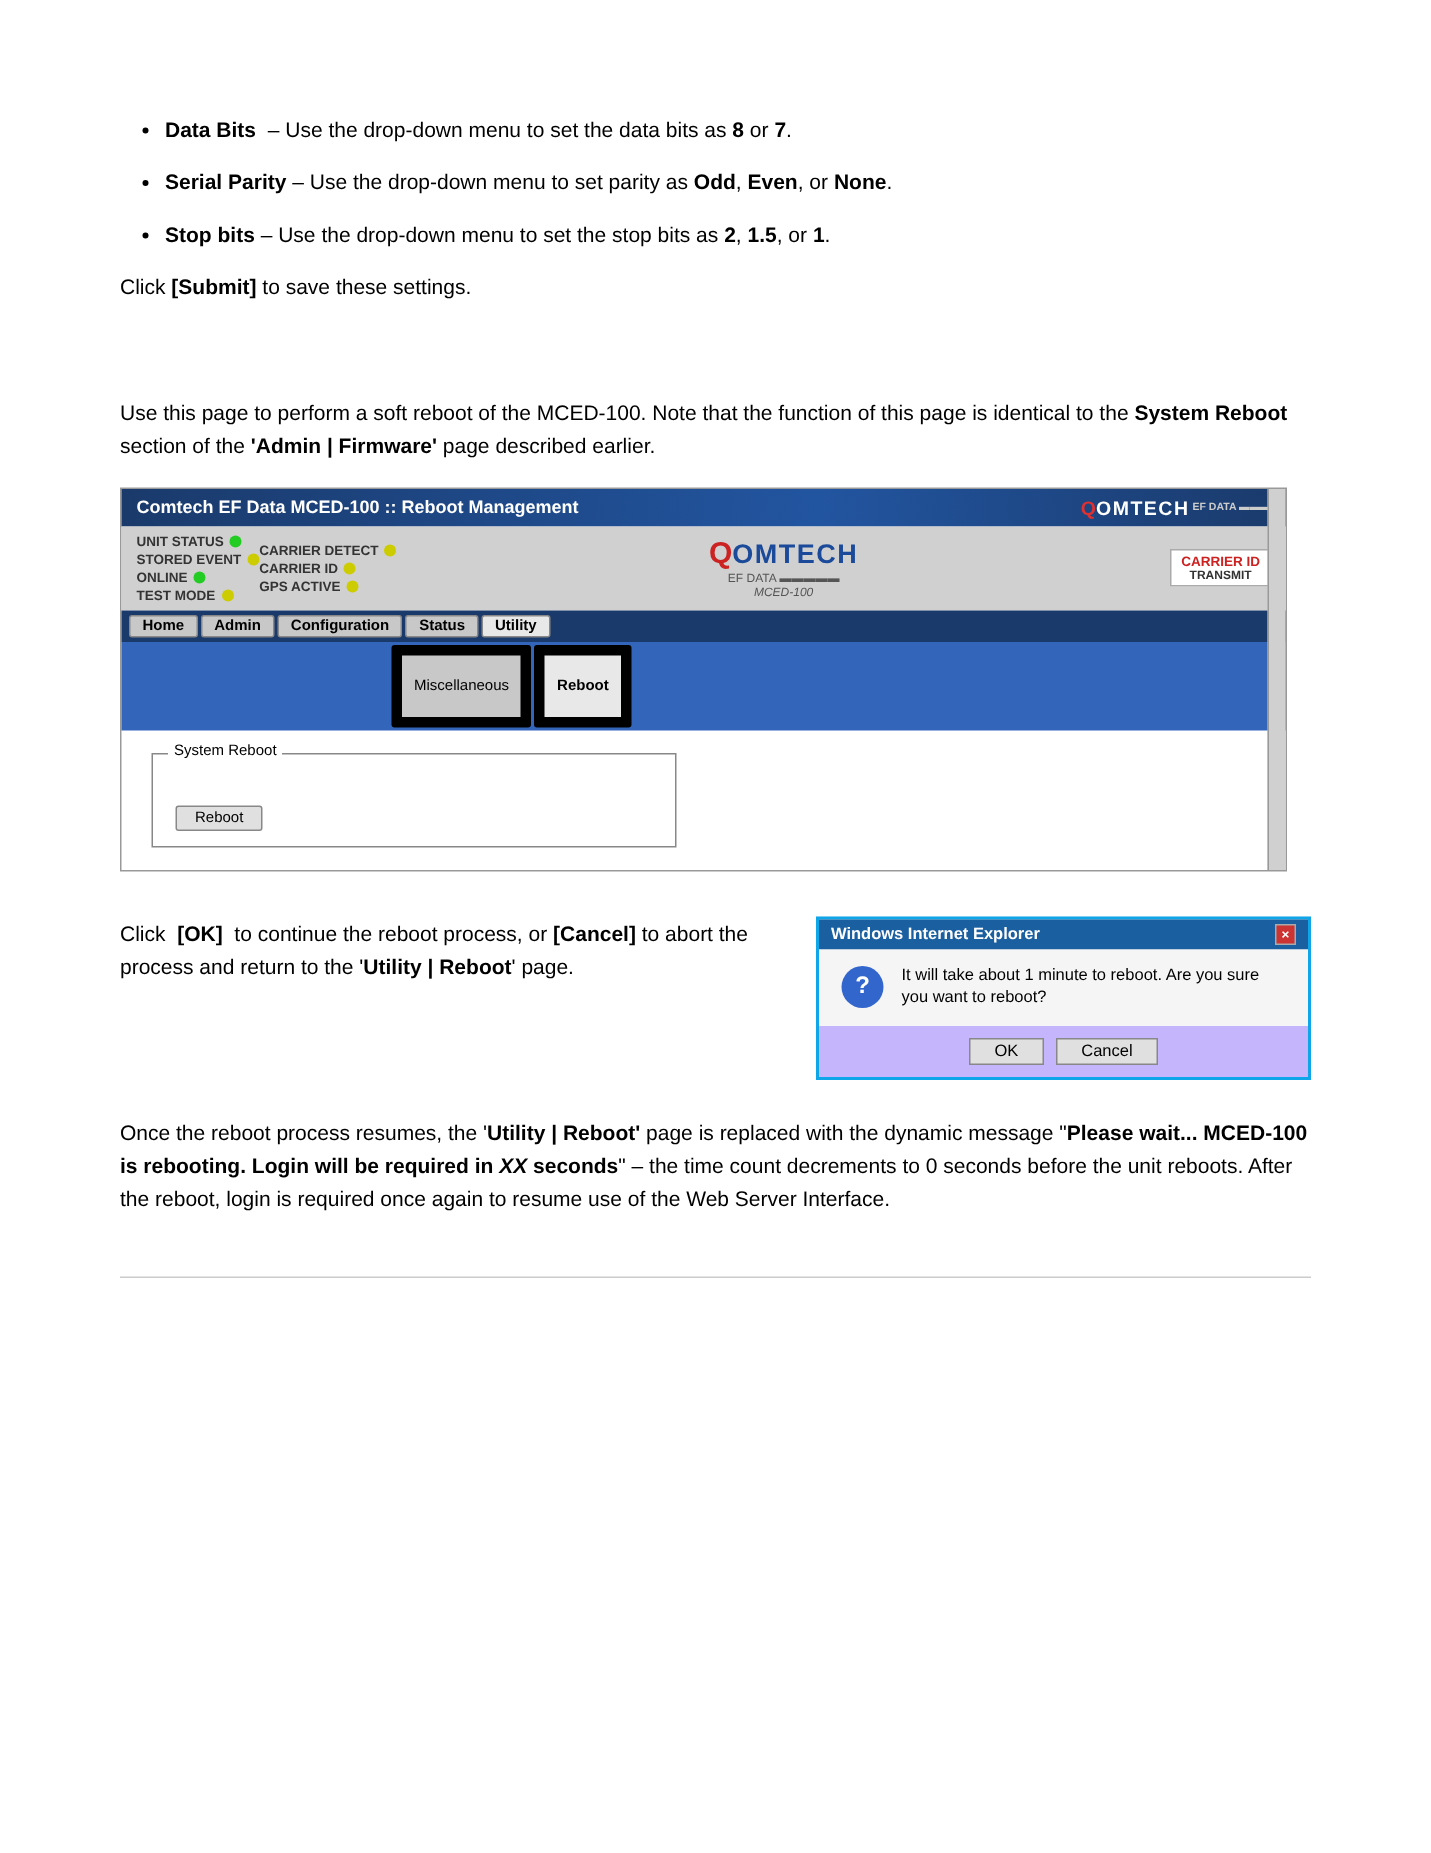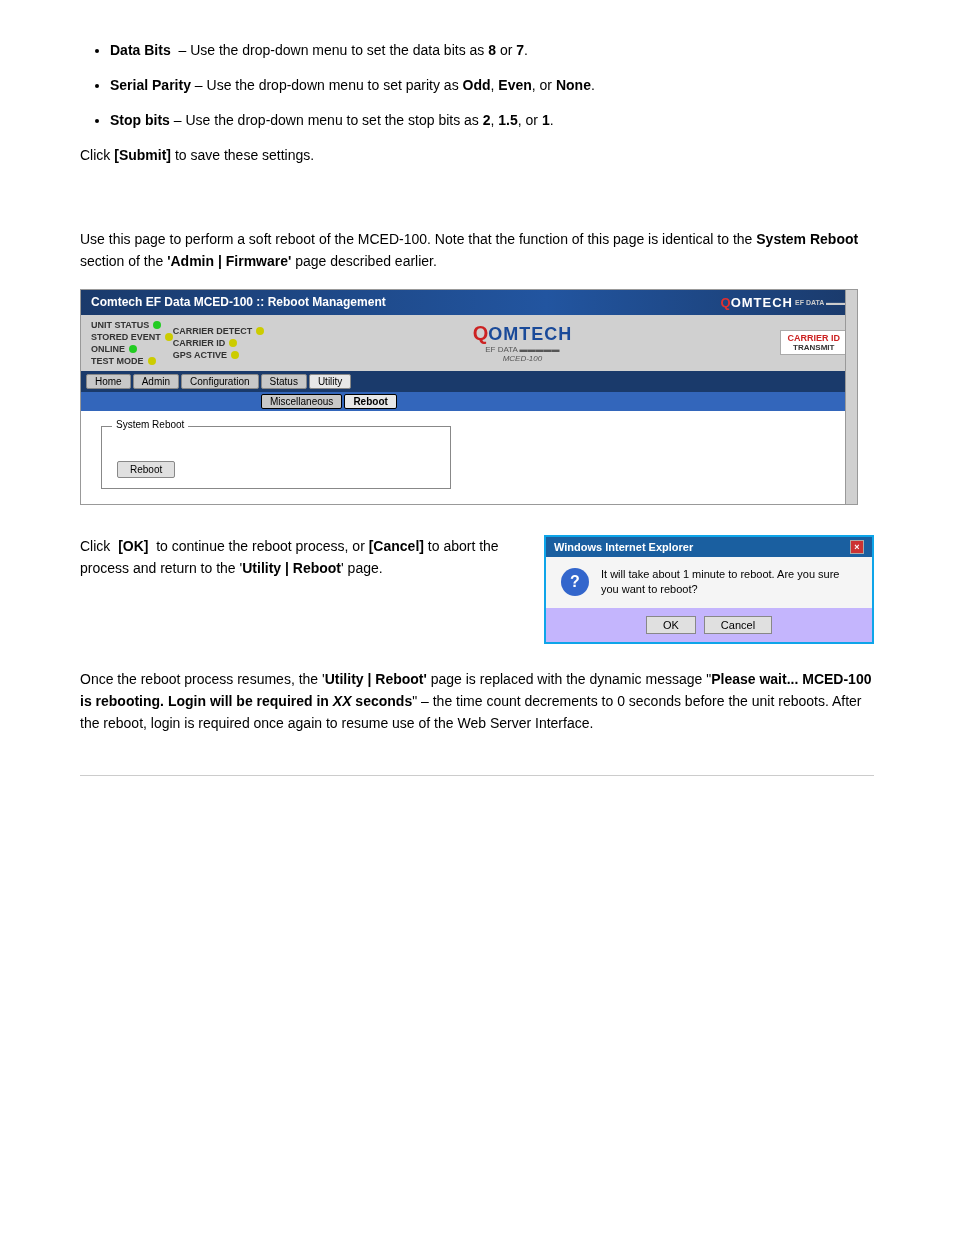--- a/index.html
+++ b/index.html
@@ -10,20 +10,21 @@
       color: #000;
       width: 954px;
       min-height: 1235px;
       padding: 40px 80px 40px 80px;
     }
 
     .bullet-list {
       list-style: disc;
       padding-left: 30px;
       margin-bottom: 14px;
+      margin-top: 36px;
     }
 
     .bullet-list li {
       margin-bottom: 14px;
       line-height: 1.5;
     }
 
     .click-submit {
       margin-bottom: 30px;
       line-height: 1.5;
@@ -149,39 +150,40 @@
     }
 
     .sc-nav-btn {
       background: #c8c8c8;
       border: 1px solid #888;
       border-radius: 2px;
       padding: 1px 8px;
       font-size: 10px;
       cursor: pointer;
       color: #000;
+      font-weight: bold;
     }
 
     .sc-nav-btn.active {
       background: #e8e8e8;
     }
 
     .sc-nav-sub {
       background: #3366bb;
       display: flex;
       padding: 2px 5px;
       gap: 2px;
       padding-left: 180px;
     }
 
     .sc-nav-sub-btn {
       background: #c8c8c8;
-      border: 1px solid #000000;
+      border: 7px solid #000000;
       border-radius: 2px;
-      padding: 1px 8px;
+      padding: 15px 8px;
       font-size: 10px;
       cursor: pointer;
       color: #000;
     }
 
     .sc-nav-sub-btn.active {
       background: #e8e8e8;
       font-weight: bold;
     }
 

